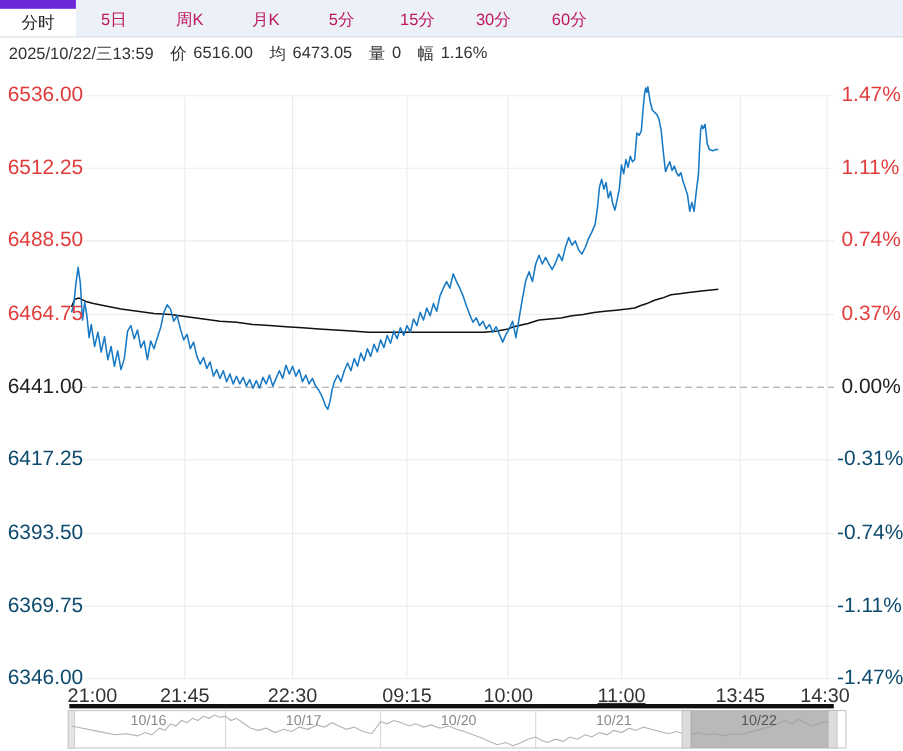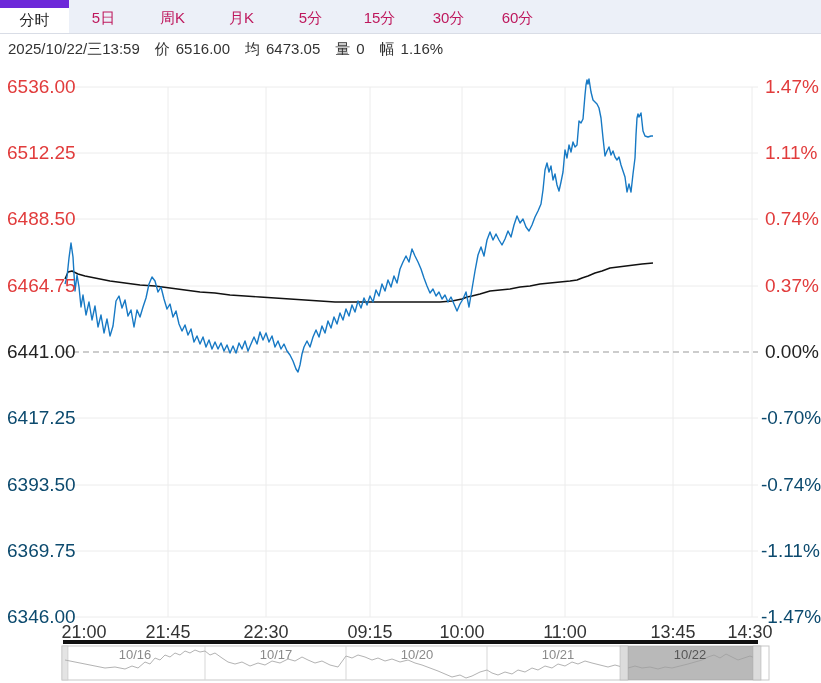--- a/index.html
+++ b/index.html
@@ -119,31 +119,31 @@
   <div class="axis-label lab-green" style="left:7px;top:410px;">6417.25</div>
   <div class="axis-label lab-green" style="left:7px;top:477px;">6393.50</div>
   <div class="axis-label lab-green" style="left:7px;top:543px;">6369.75</div>
   <div class="axis-label lab-green" style="left:7px;top:609px;">6346.00</div>
 
   <div class="axis-label lab-red" style="left:765px;top:79px;">1.47%</div>
   <div class="axis-label lab-red" style="left:765px;top:145px;">1.11%</div>
   <div class="axis-label lab-red" style="left:765px;top:211px;">0.74%</div>
   <div class="axis-label lab-red" style="left:765px;top:278px;">0.37%</div>
   <div class="axis-label lab-black" style="left:765px;top:344px;">0.00%</div>
-  <div class="axis-label lab-green" style="left:761px;top:410px;">-0.70%</div>
+  <div class="axis-label lab-green" style="left:761px;top:410px;">-0.31%</div>
   <div class="axis-label lab-green" style="left:761px;top:477px;">-0.74%</div>
   <div class="axis-label lab-green" style="left:761px;top:543px;">-1.11%</div>
   <div class="axis-label lab-green" style="left:761px;top:609px;">-1.47%</div>
 
   <div class="time-label" style="left:54px;">21:00</div>
   <div class="time-label" style="left:138px;">21:45</div>
   <div class="time-label" style="left:236px;">22:30</div>
   <div class="time-label" style="left:340px;">09:15</div>
   <div class="time-label" style="left:432px;">10:00</div>
-  <div class="time-label" style="left:535px;">11:00</div>
+  <div class="time-label" style="left:535px;text-decoration:underline;">11:00</div>
   <div class="time-label" style="left:643px;">13:45</div>
   <div class="time-label" style="left:720px;">14:30</div>
 
   <div class="nav-label" style="left:105px;">10/16</div>
   <div class="nav-label" style="left:246px;">10/17</div>
   <div class="nav-label" style="left:387px;">10/20</div>
   <div class="nav-label" style="left:528px;">10/21</div>
   <div class="nav-label sel" style="left:660px;">10/22</div>
 
 </div>

